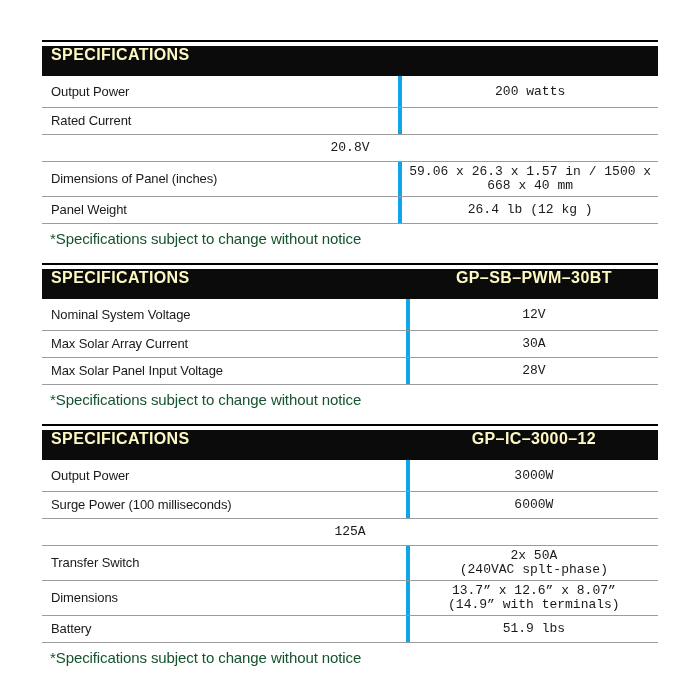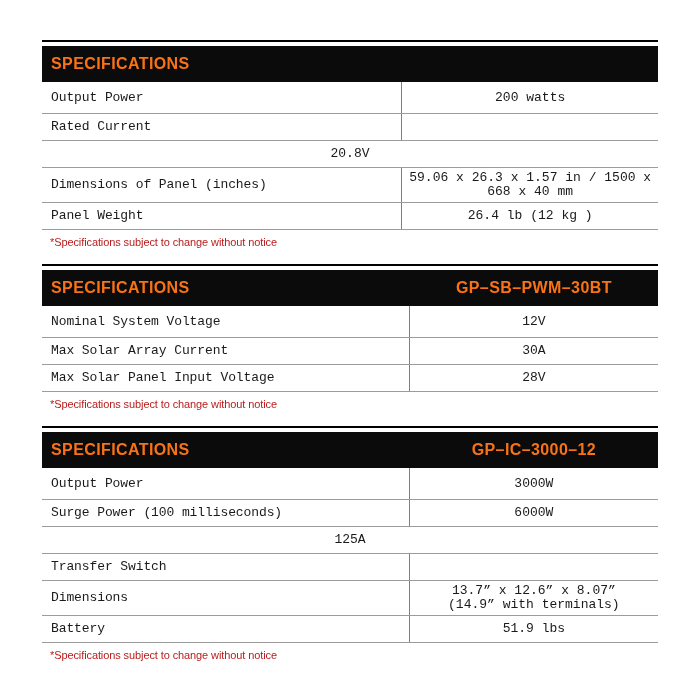--- a/index.html
+++ b/index.html
@@ -23,24 +23,24 @@
   .spec-block {
     margin-bottom: 16px;
   }
   .tbl {
     --split: 58.5%;
     border-top: 2px solid #000000;
     padding-top: 4px;
   }
   .hdr {
     display: flex;
-    align-items: center;
-    height: 36px;
+    align-items: flex-start;
+    height: 30px;
     background: #0b0b0b;
-    color: #f97316;
+    color: #fef9c3;
   }
   .hcell {
     display: flex;
     align-items: center;
     font-weight: bold;
     font-size: 16px;
     letter-spacing: 0.4px;
   }
   .hlabel {
     width: var(--split);
@@ -63,38 +63,37 @@
   .cell {
     display: flex;
     align-items: center;
     font-size: 13px;
     line-height: 14px;
   }
   .cell.label {
     width: var(--split);
     box-sizing: border-box;
     padding-left: 9px;
-    border-right: 1px solid #0ea5e9;
+    border-right: 4px solid #0ea5e9;
     letter-spacing: -0.1px;
-    font-family: Liberation Mono, monospace;
   }
   .cell.value {
     flex: 1;
     flex-direction: column;
     justify-content: center;
     text-align: center;
     padding: 3px 2px;
     box-sizing: border-box;
     font-family: Liberation Mono, monospace;
   }
   .footnote {
     margin: 6px 0 0 8px;
-    font-size: 11px;
+    font-size: 15px;
     letter-spacing: -0.1px;
-    color: #b91c1c;
+    color: #14532d;
   }
 </style>
 </head>
 <body>
 
 <div class="page" id="tables-host">
   <section class="spec-block">
     <div class="tbl" style="--split: 58.5%;">
       <div class="hdr">
         <div class="hcell hlabel">SPECIFICATIONS</div>
@@ -200,20 +199,24 @@
 
   <div class="row">
     <div class="cell value">
       <div class="vline1">125A</div>
 
     </div>
   </div>
 
   <div class="row">
     <div class="cell label">Transfer Switch</div>
+    <div class="cell value">
+      <div class="vline1">2x 50A</div>
+      <div class="vline2">(240VAC splt-phase)</div>
+    </div>
   </div>
 
   <div class="row">
     <div class="cell label">Dimensions</div>
     <div class="cell value">
       <div class="vline1">13.7” x 12.6” x 8.07”</div>
       <div class="vline2">(14.9” with terminals)</div>
     </div>
   </div>
 

